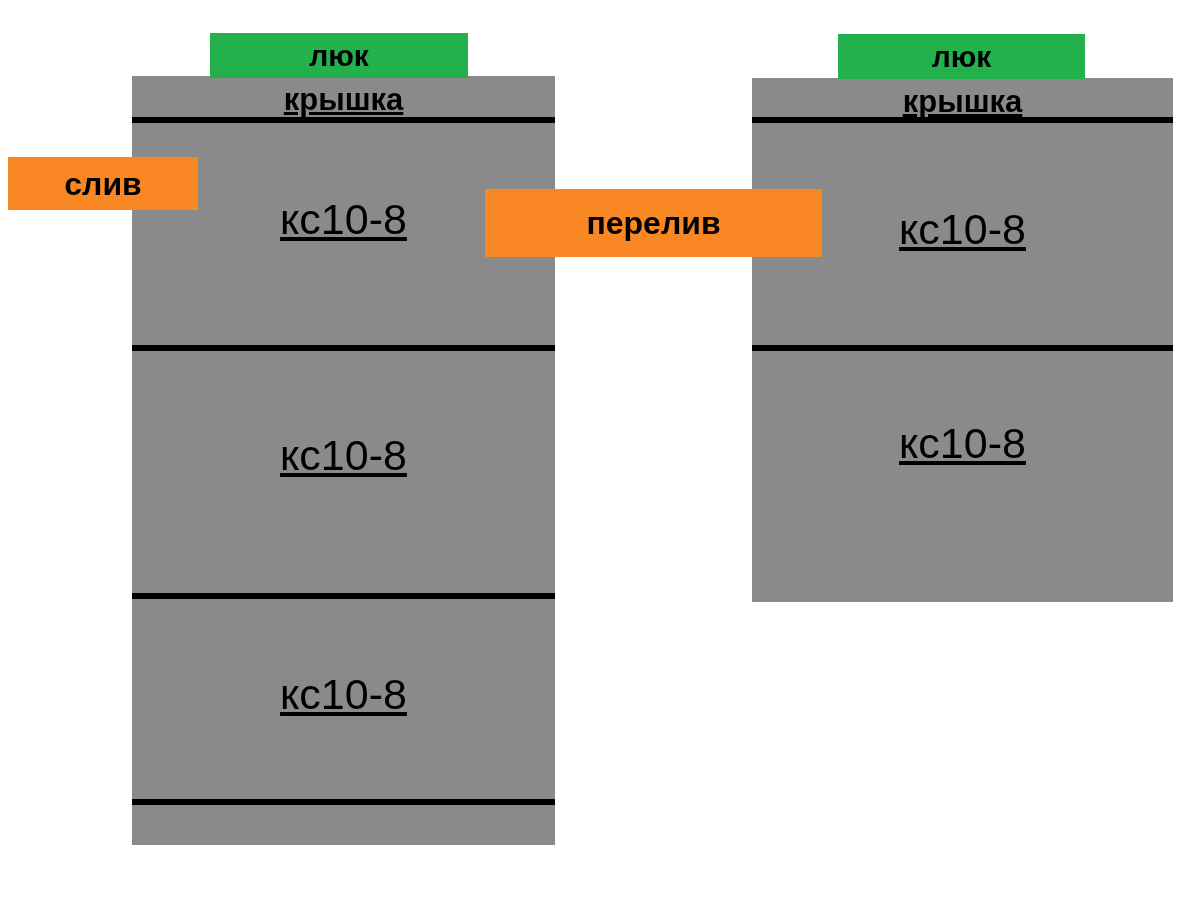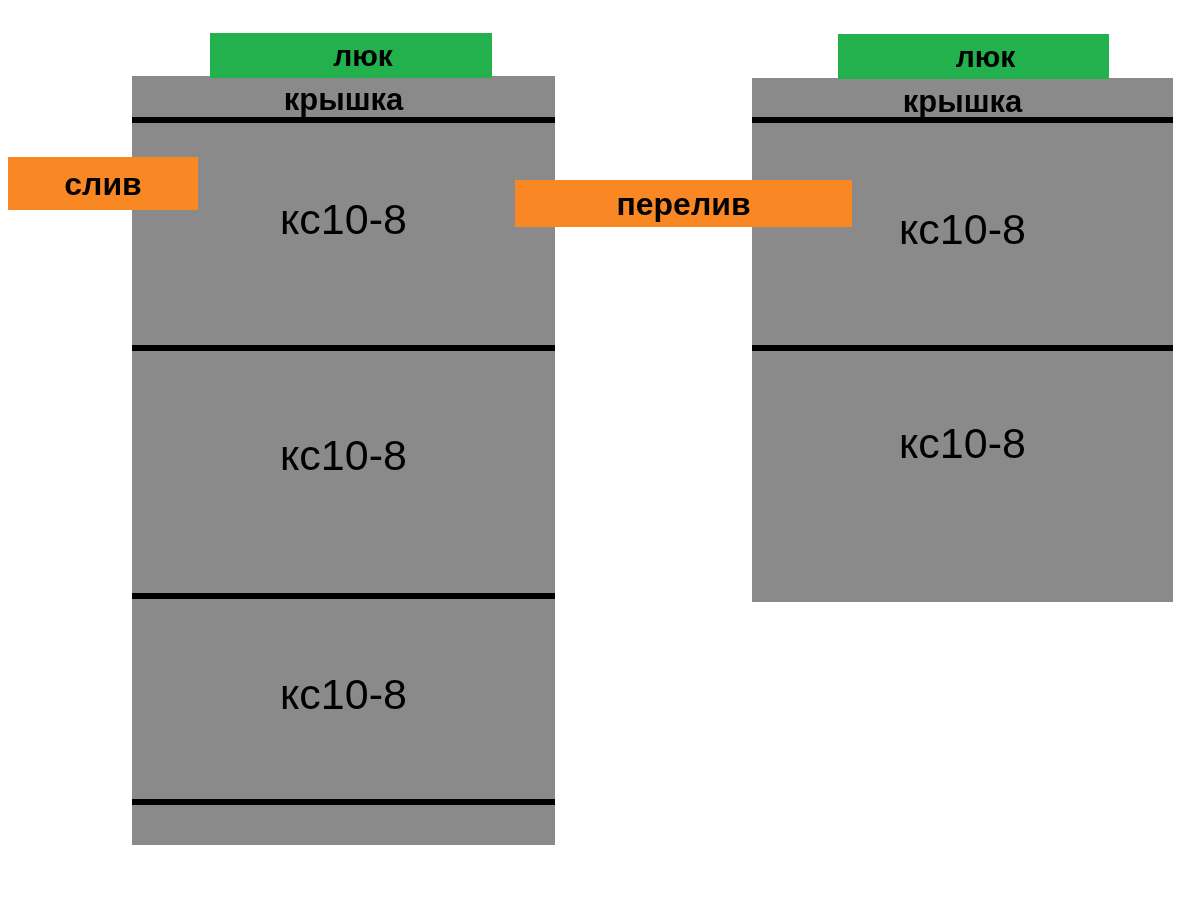--- a/index.html
+++ b/index.html
@@ -32,20 +32,21 @@
     height: 6px;
   }
 
   
   .tank-label {
     position: absolute;
     text-align: center;
     color: #000000;
     white-space: nowrap;
     line-height: 1;
+    text-decoration: underline;
   }
   .label-bold {
     font-weight: bold;
     font-size: 31px;
   }
   .label-ring {
     font-weight: normal;
     font-size: 43px;
   }
 
@@ -56,21 +57,20 @@
     align-items: center;
     justify-content: center;
     color: #000000;
     font-weight: bold;
     white-space: nowrap;
     line-height: 1;
   }
   .bar-green {
     background: #22b14c;
     font-size: 30px;
-    padding-left: 24px;
   }
   .bar-orange {
     background: #f98824;
     font-size: 32px;
   }
 
   
   #tank-left      { left: 132px; top: 76px;  width: 423px; height: 769px; }
   #tank-right     { left: 752px; top: 78px;  width: 421px; height: 524px; }
 
@@ -88,21 +88,21 @@
   #lbl-left-r3    { left: 132px; top: 673px; width: 423px; }
   #lbl-left-bot   { left: 132px; top: 810px; width: 423px; }
 
   #lbl-right-lid  { left: 752px; top: 86px;  width: 421px; }
   #lbl-right-r1   { left: 752px; top: 208px; width: 421px; }
   #lbl-right-r2   { left: 752px; top: 422px; width: 421px; }
 
   #bar-hatch-left  { left: 210px; top: 33px;  width: 258px; height: 45px; }
   #bar-hatch-right { left: 838px; top: 34px;  width: 247px; height: 45px; }
   #bar-drain       { left: 8px;   top: 157px; width: 190px; height: 53px; }
-  #bar-overflow    { left: 485px; top: 180px; width: 337px; height: 47px; margin-left: 30px; }
+  #bar-overflow    { left: 485px; top: 189px; width: 337px; height: 68px; }
 </style>
 </head>
 <body>
 
 <div id="canvas">
 
   <div class="tank" id="tank-left"></div>
 
   <div class="seam" id="seam-left-1"></div>
   <div class="seam" id="seam-left-2"></div>

